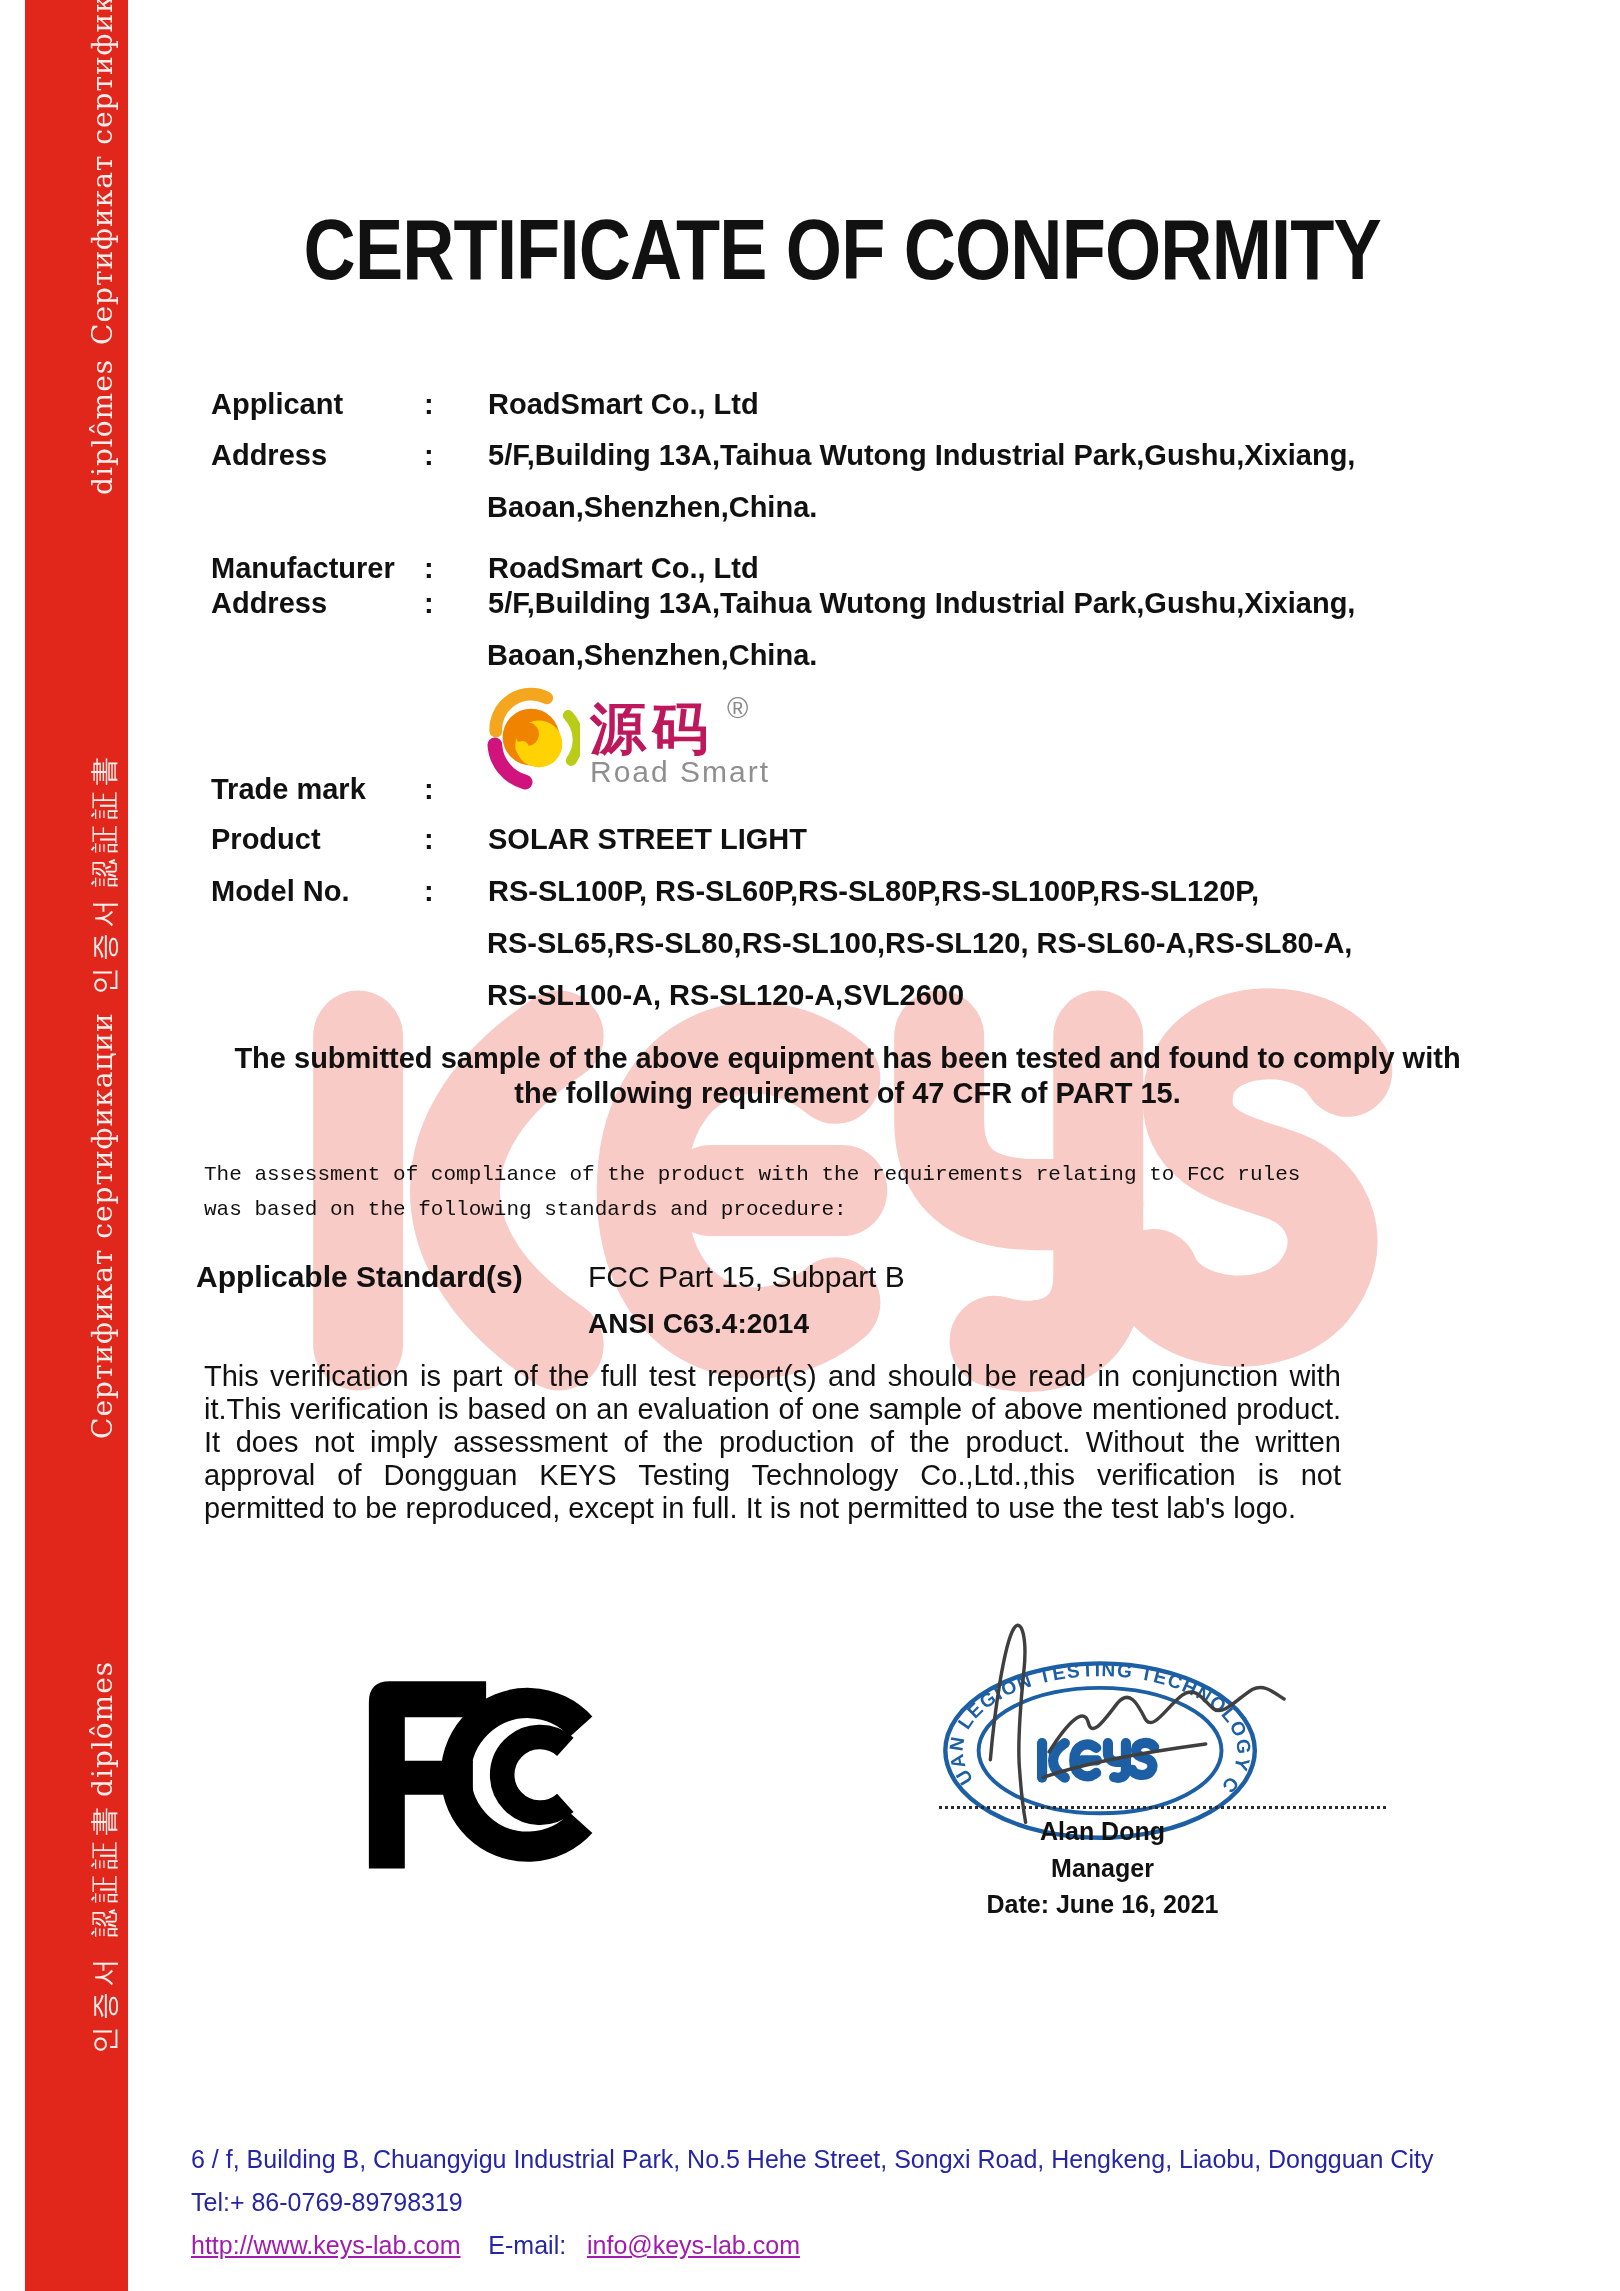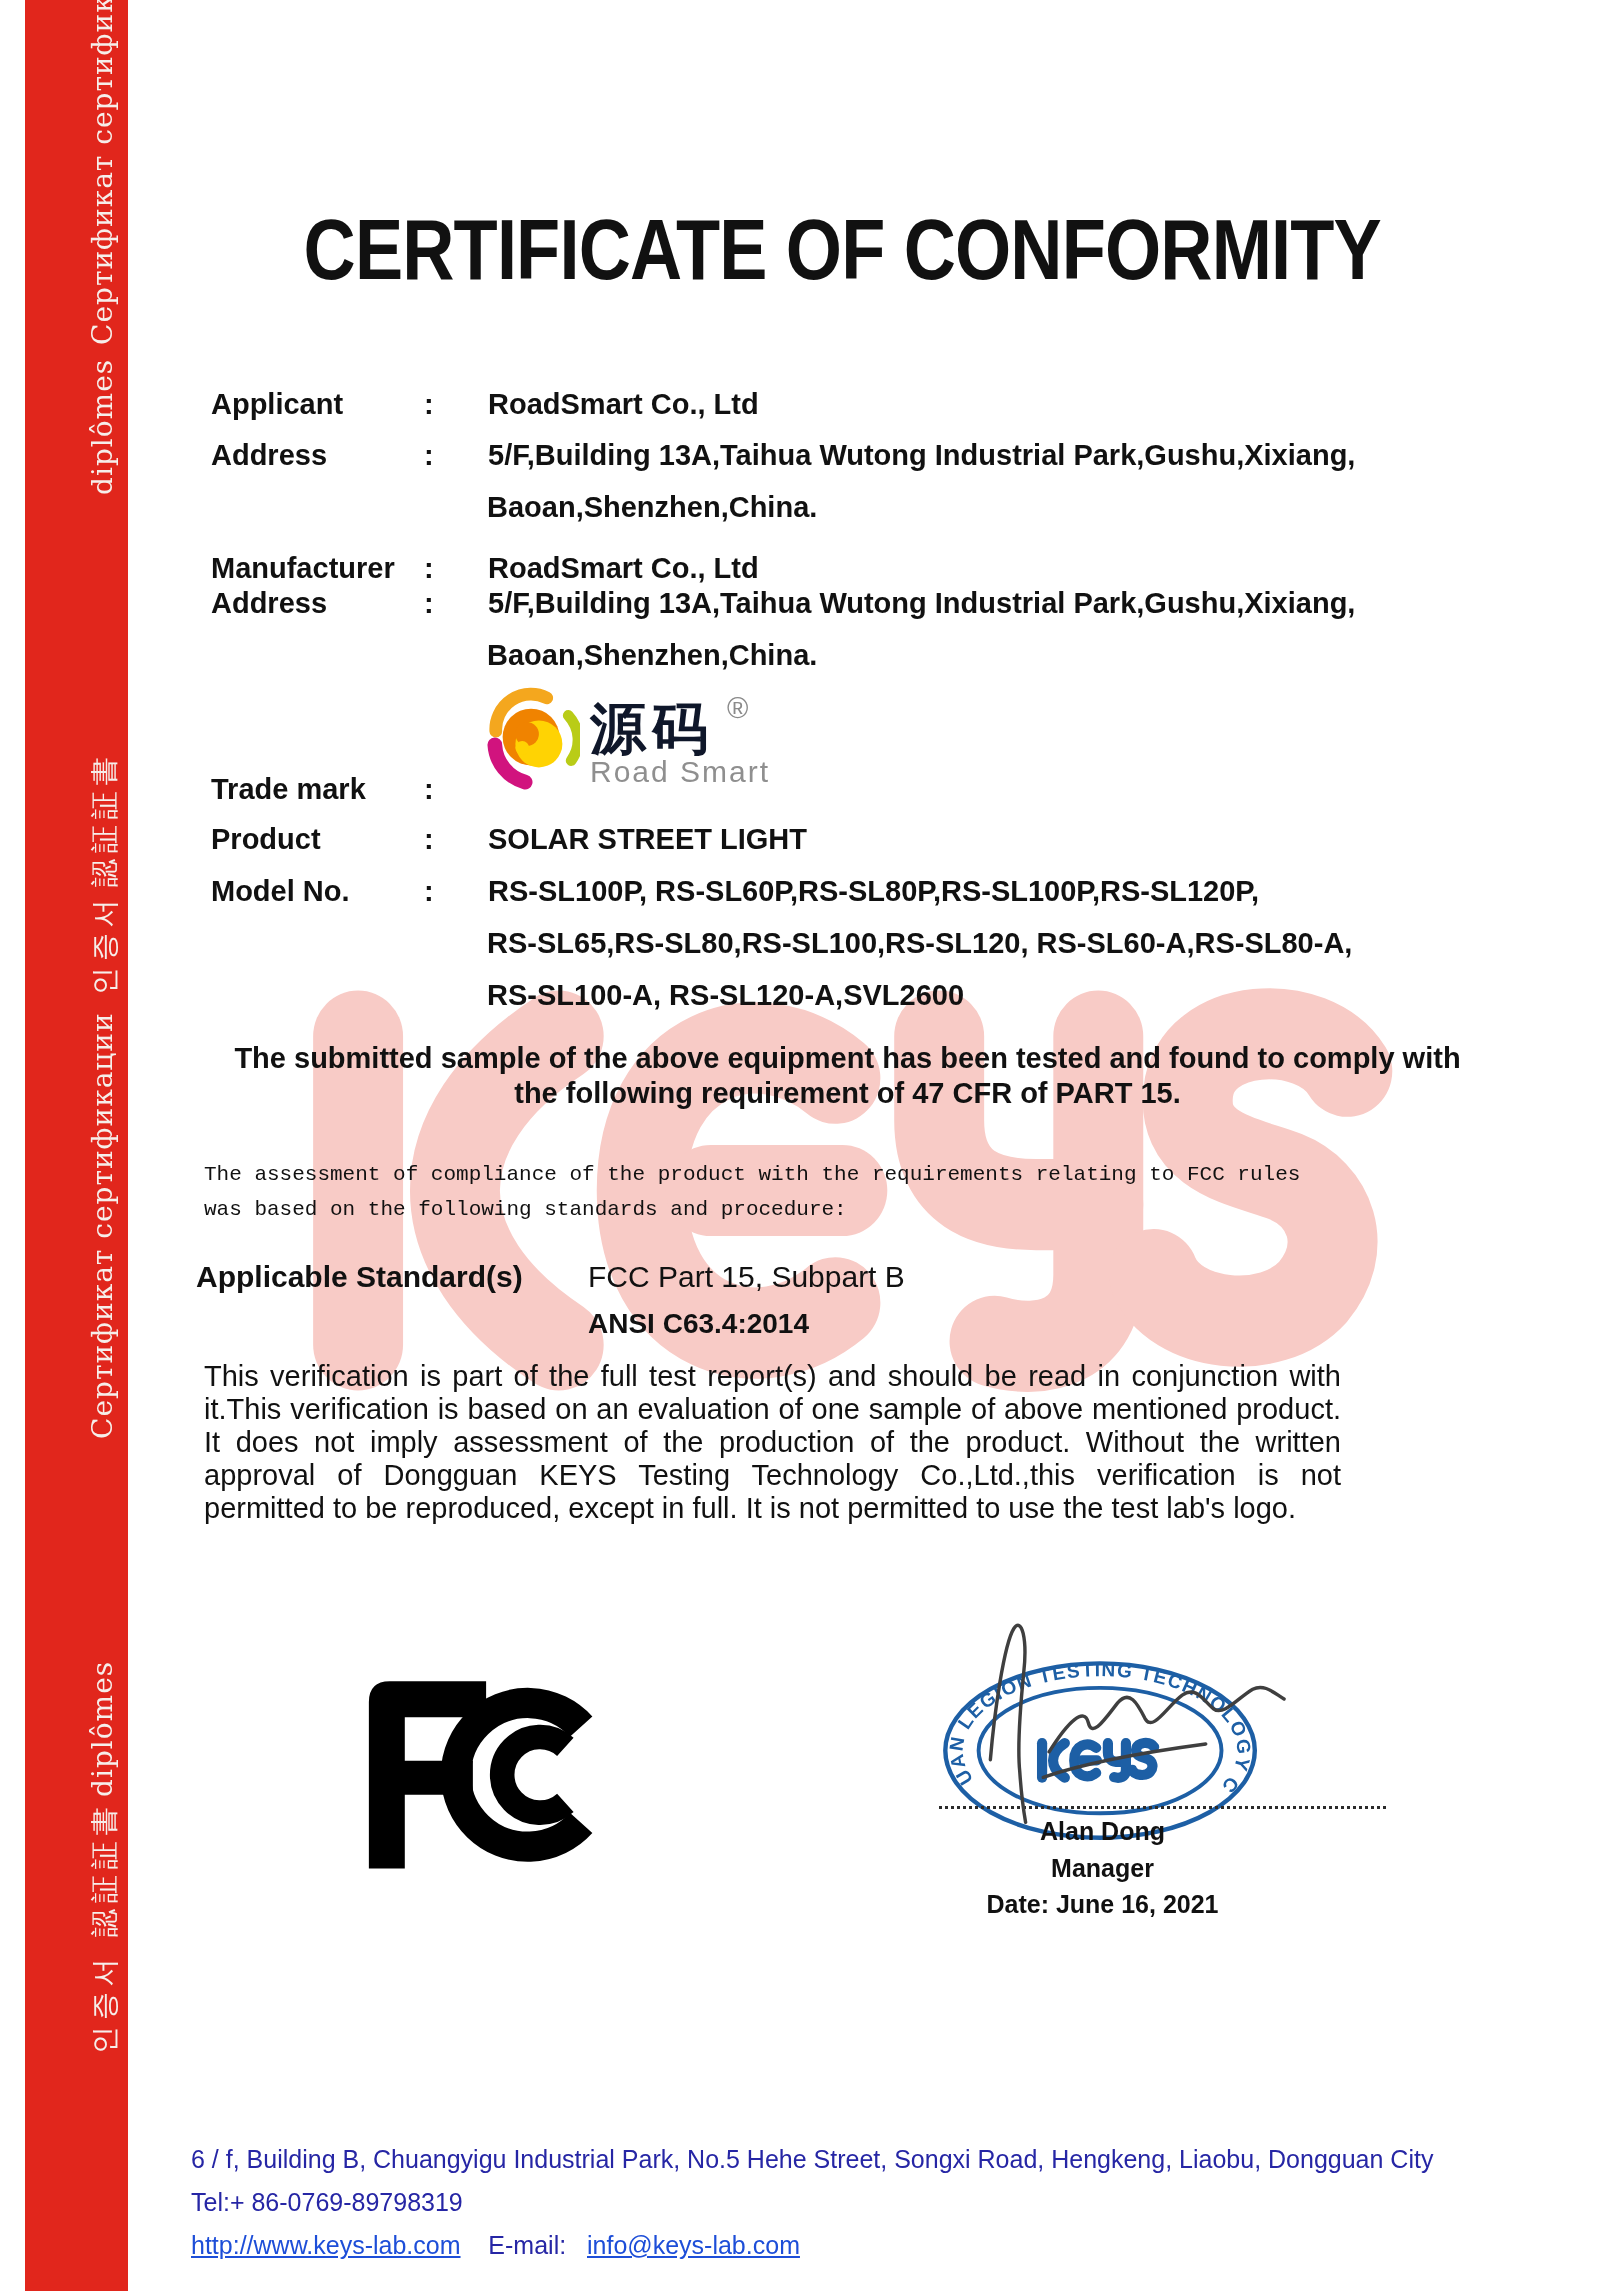--- a/index.html
+++ b/index.html
@@ -21,21 +21,21 @@
   .title span{display:inline-block;transform:scaleX(0.84);letter-spacing:-1px;white-space:nowrap;}
   .certno{position:absolute;left:828px;top:331px;font-size:32px;font-weight:bold;white-space:nowrap;}
 
   
   .row{position:absolute;left:211px;display:grid;grid-template-columns:213px 64px auto;font-size:29px;font-weight:bold;white-space:nowrap;}
   .row .val{white-space:nowrap;}
   .vline{position:absolute;left:487px;font-size:29px;font-weight:bold;white-space:nowrap;}
 
   
   .tm-mark{position:absolute;left:486px;top:686px;}
-  .tm-cn{position:absolute;left:590px;top:692px;font-size:56px;font-weight:bold;color:#0f172a;letter-spacing:5.9px;white-space:nowrap;}
+  .tm-cn{position:absolute;left:590px;top:692px;font-size:56px;font-weight:bold;color:#be185d;letter-spacing:5.9px;white-space:nowrap;}
   .tm-reg{position:absolute;left:727px;top:692px;font-size:29px;color:#8A8A8A;}
   .tm-en{position:absolute;left:590px;top:755px;font-size:30px;font-weight:500;color:#8F8F8F;letter-spacing:2px;white-space:nowrap;}
 
   
   .statement{position:absolute;left:137px;width:1421px;top:1041px;text-align:center;font-size:29px;font-weight:bold;line-height:35px;}
   .assessment{position:absolute;left:204px;top:1157px;font-size:21px;line-height:35px;font-family:Liberation Mono, monospace;}
   .std-label{position:absolute;left:196px;top:1260px;font-size:30px;font-weight:bold;}
   .std-v1{position:absolute;left:588px;top:1260px;font-size:30px;font-weight:normal;}
   .std-v2{position:absolute;left:588px;top:1308px;font-size:28px;font-weight:bold;}
   .verif{position:absolute;left:204px;top:1360px;width:1137px;font-size:29px;line-height:33px;text-align:justify;}
@@ -43,21 +43,21 @@
   
   .fccmark{position:absolute;left:345px;top:1668px;}
   .stamp{position:absolute;left:863px;top:1588px;z-index:3;color:#1D5FA5;}
   .sigline{position:absolute;left:939px;top:1782px;width:447px;height:23.5px;border-bottom:3.9px dotted #2B2B2B;z-index:4;}
   .signature{position:absolute;left:961px;top:1605px;z-index:5;}
   .signer{position:absolute;left:926px;width:353px;text-align:center;font-size:25px;font-weight:bold;z-index:6;white-space:nowrap;}
 
   
   .f-company{position:absolute;left:191px;top:2088px;font-size:31px;color:#22228B;white-space:nowrap;}
   .f-line{position:absolute;left:191px;font-size:25px;color:#2626A5;white-space:nowrap;}
-  .f-links a{color:#1d4ed8;text-decoration:underline;cursor:pointer;}
+  .f-links a{color:#a21caf;text-decoration:underline;cursor:pointer;}
   .f-links .email-label{color:#2626A5;}
 </style>
 </head>
 <body>
 
 <svg width="0" height="0" style="position:absolute" aria-hidden="true">
   <symbol id="keys-logotype" viewBox="0 0 340 120">
     <g fill="none" stroke="currentColor" stroke-width="26" stroke-linecap="round" stroke-linejoin="round">
       <path d="M22,16 V104"></path>
       <path d="M80,16 C40,42 40,78 80,104"></path>

